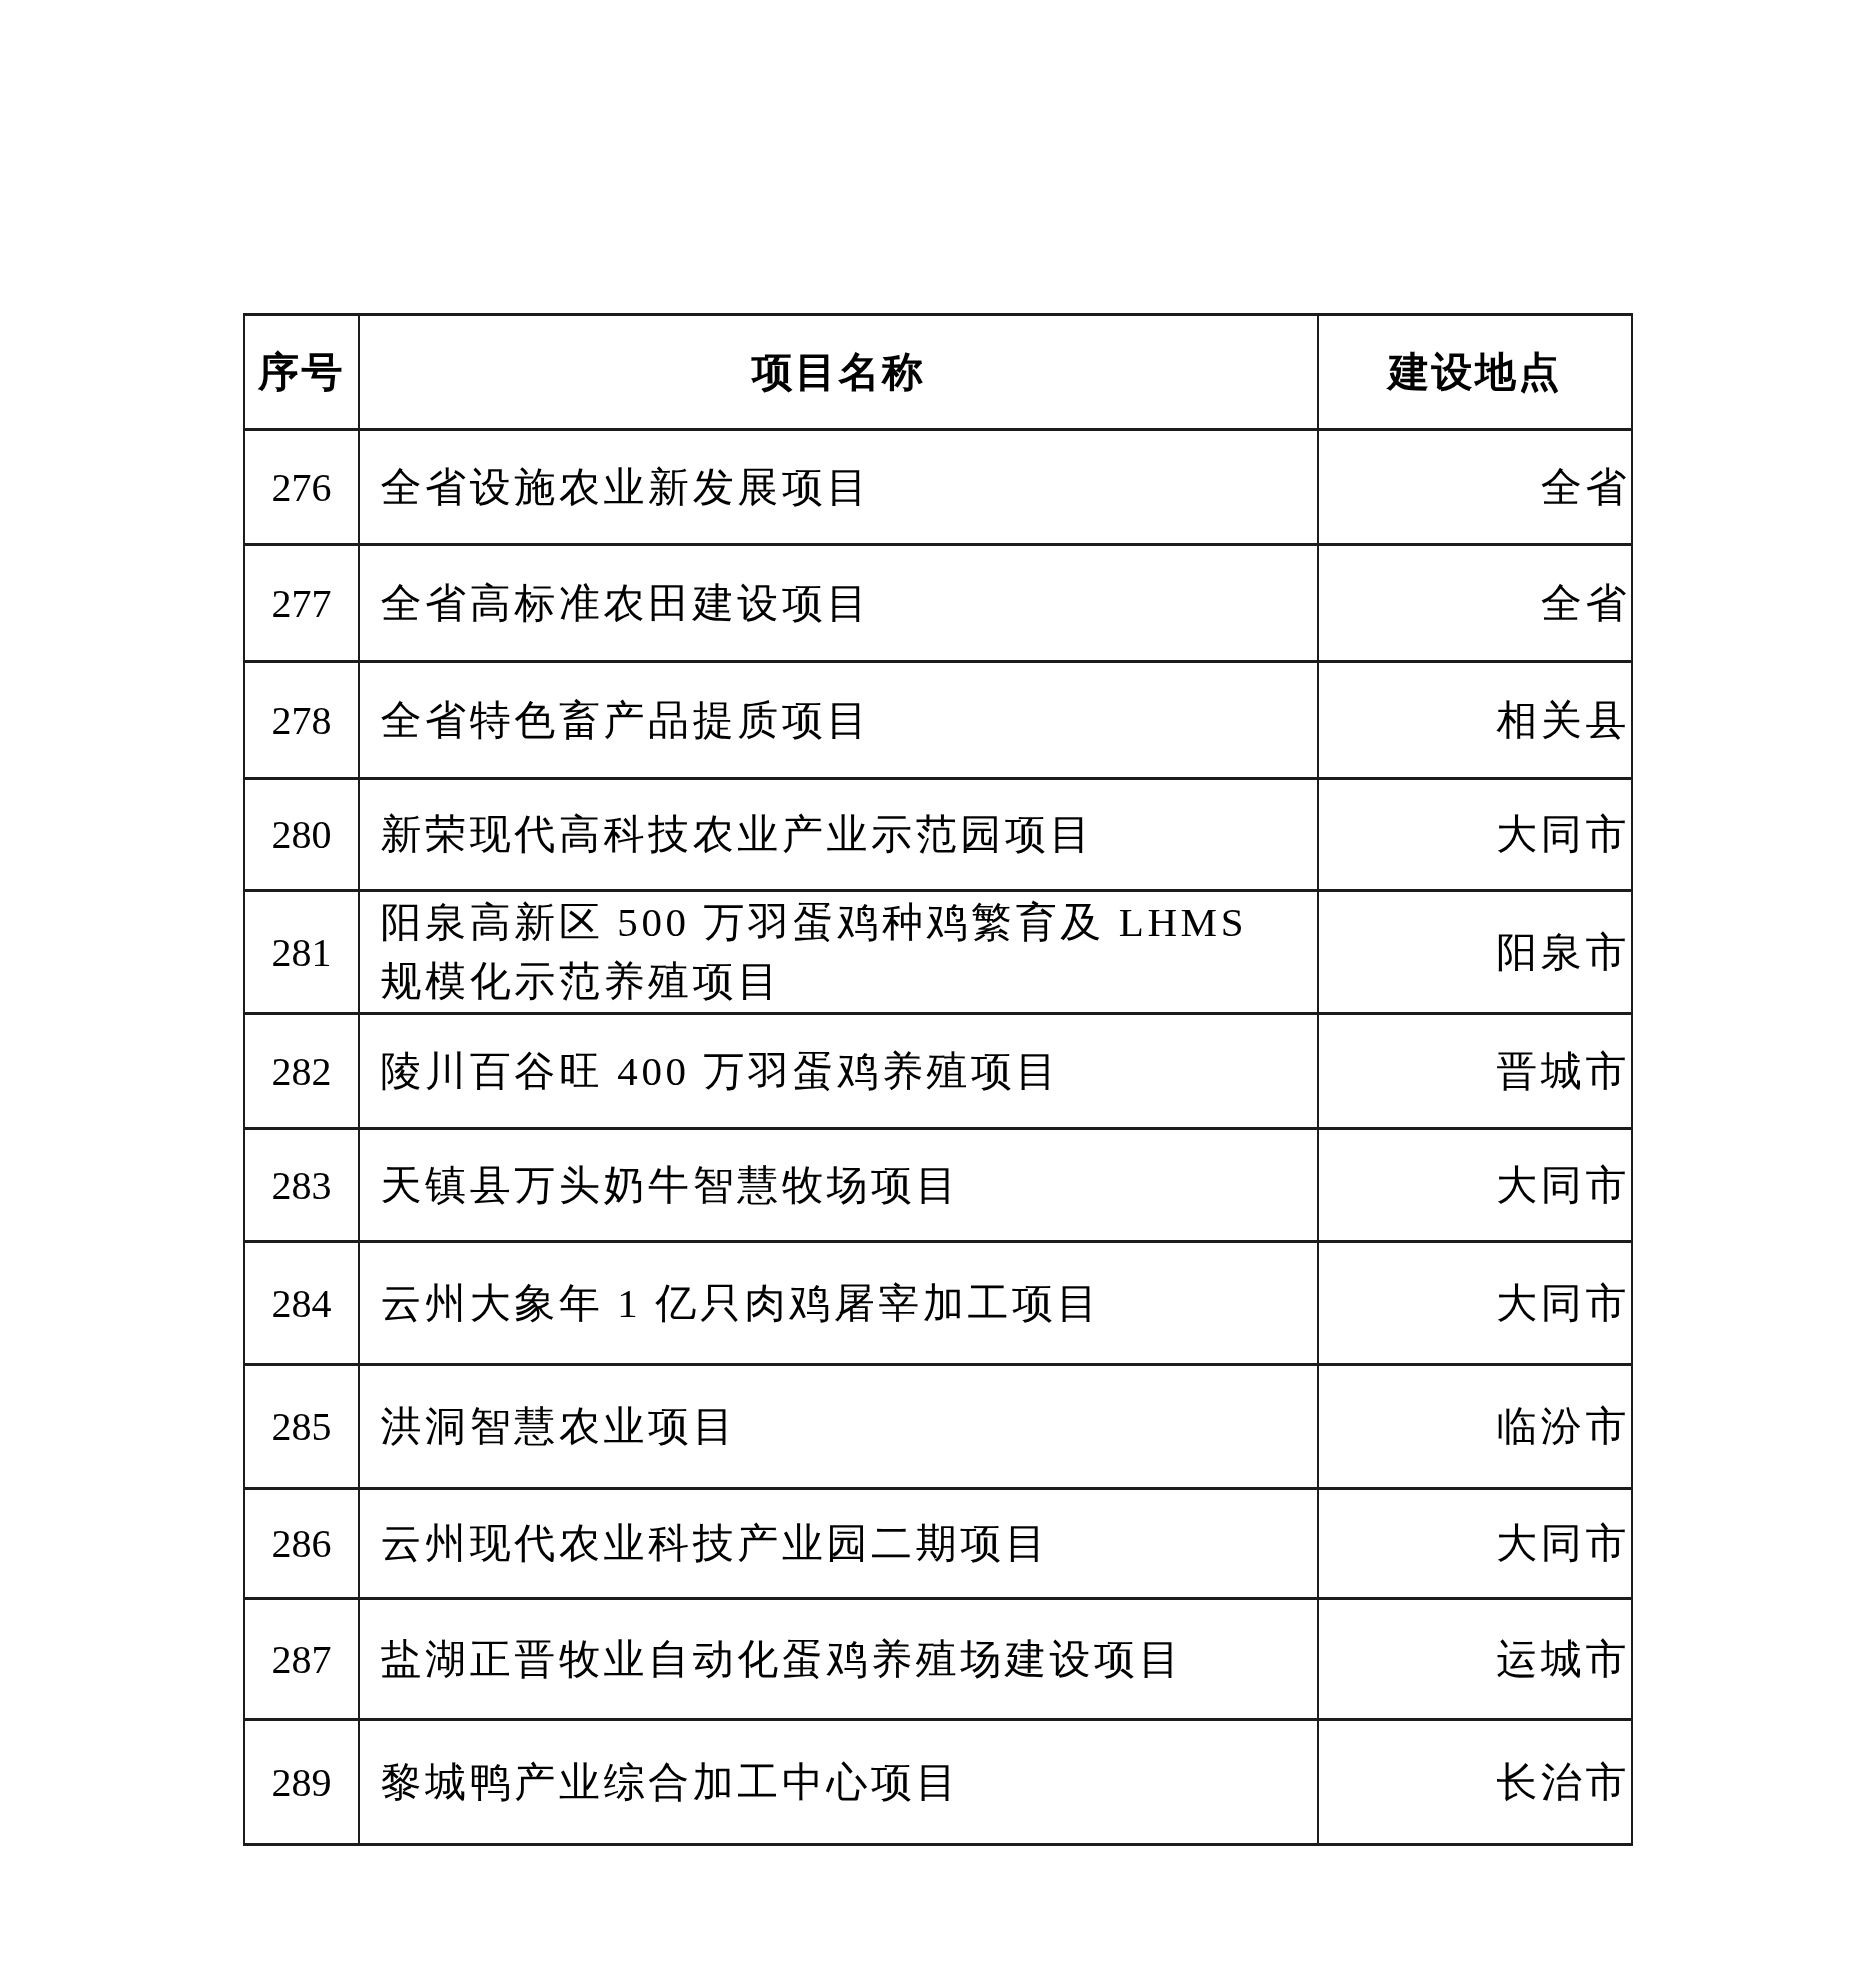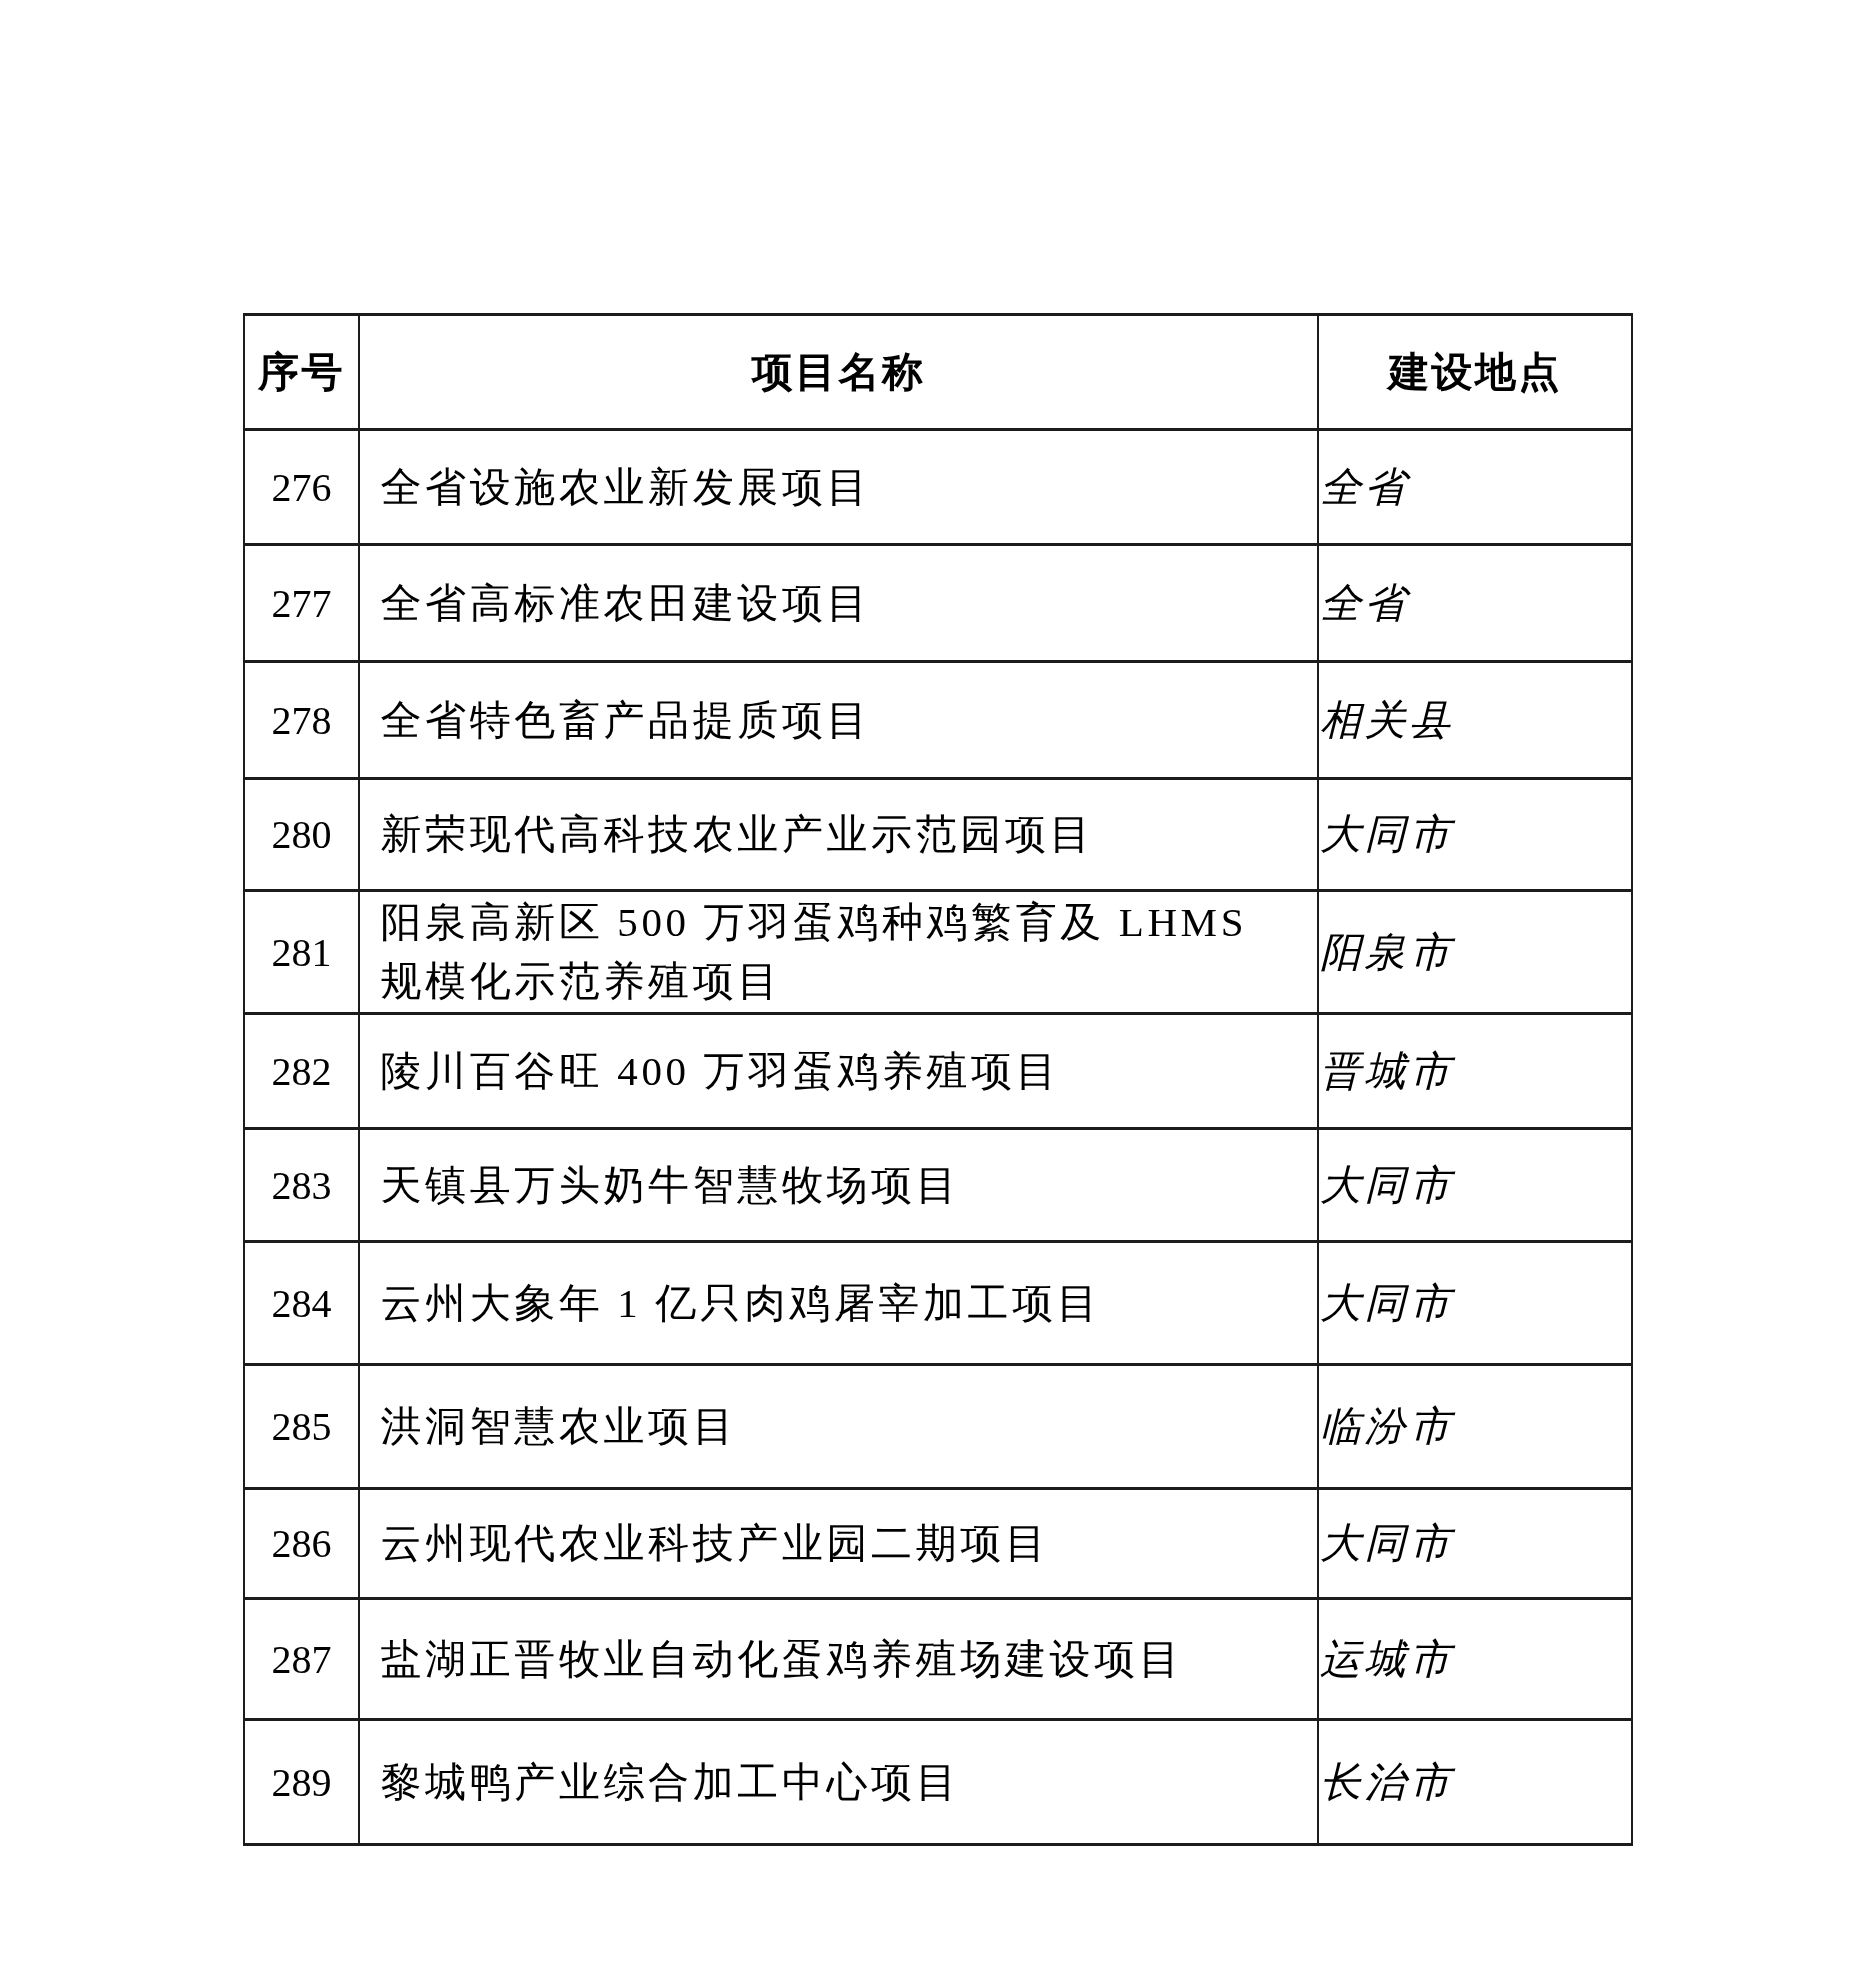--- a/index.html
+++ b/index.html
@@ -51,24 +51,23 @@
   }
   td.cell-name {
     text-align: left;
     font-size: 41px;
     letter-spacing: 3.6px;
     line-height: 59px;
     padding-left: 20.5px;
     padding-right: 12px;
   }
   td.cell-location {
-    text-align: left;
+    text-align: right;
     font-size: 41px;
     letter-spacing: 3.6px;
-    font-style: italic;
   }
 </style>
 </head>
 <body>
 
 <div class="page">
   <table class="projects">
     <colgroup>
       <col style="width:115px">
       <col style="width:959px">

